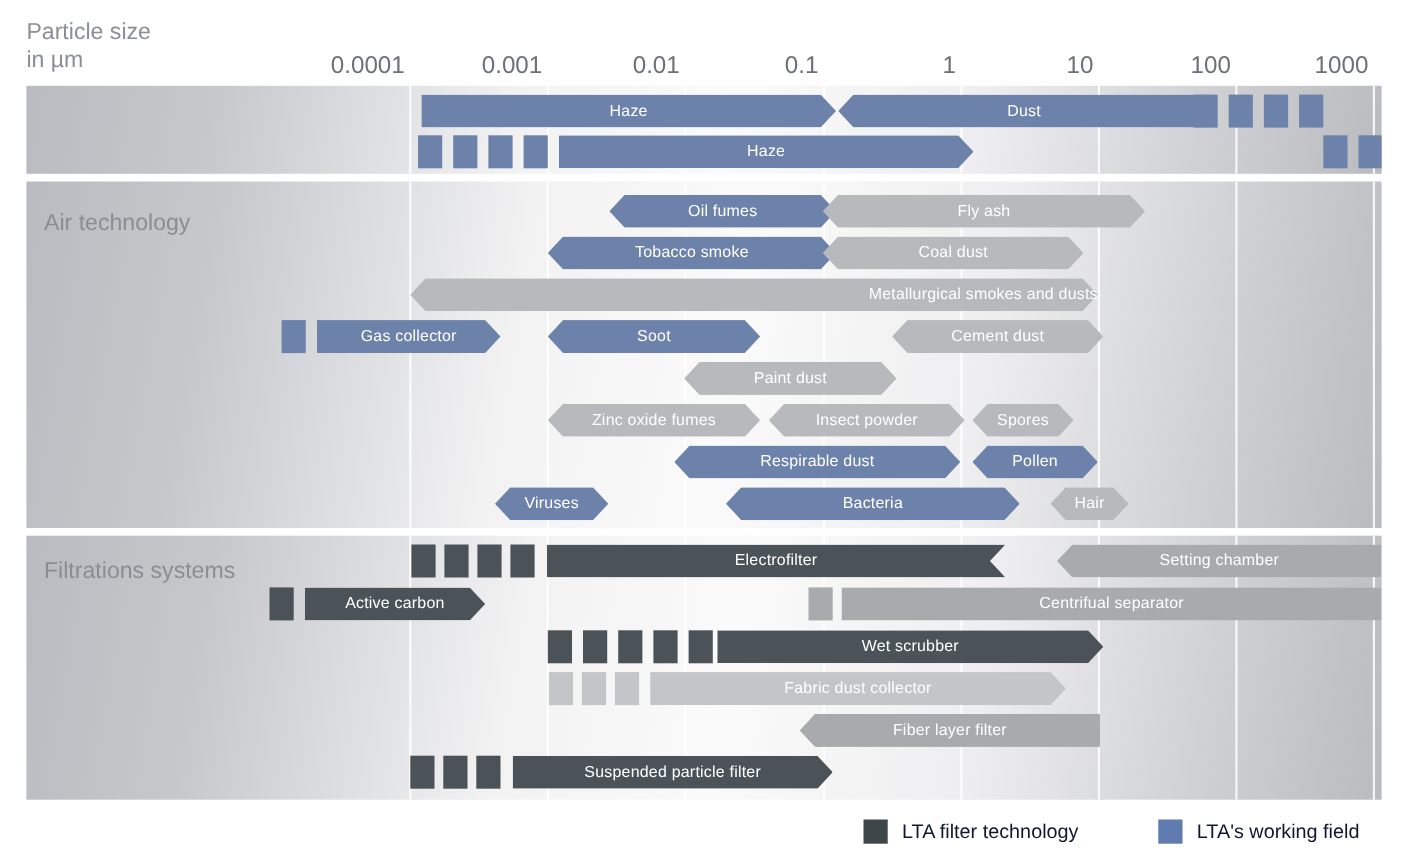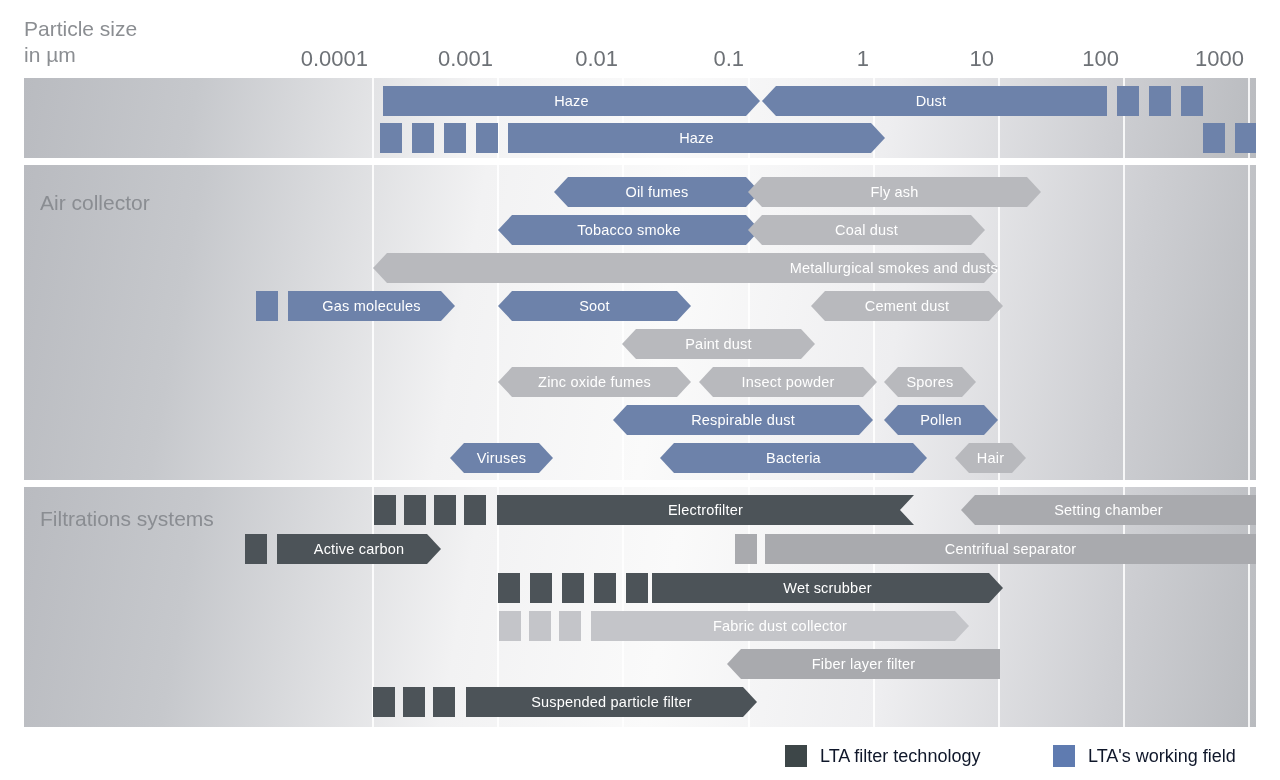--- a/index.html
+++ b/index.html
@@ -121,21 +121,21 @@
       </div>
       <div class="panel" style="top: 165px; height: 315px;">
         <div class="gl" style="left: 348px;"></div>
         <div class="gl" style="left: 473px;"></div>
         <div class="gl" style="left: 598px;"></div>
         <div class="gl" style="left: 724px;"></div>
         <div class="gl" style="left: 849px;"></div>
         <div class="gl" style="left: 974px;"></div>
         <div class="gl" style="left: 1099px;"></div>
         <div class="gl" style="left: 1224px;"></div>
-        <div class="panel-label" style="top: 26px;">Air collector</div>
+        <div class="panel-label" style="top: 26px;">Air technology</div>
         <div class="bar" style="left: 530px; top: 12px; width: 206px;">
           <div class="shape" style="background: rgb(109, 130, 170); clip-path: polygon(6.796% 0%, 93.204% 0%, 100% 50%, 93.204% 100%, 6.796% 100%, 0% 50%);"></div>
           <span class="lbl">Oil fumes</span>
         </div>
         <div class="bar" style="left: 724px; top: 12px; width: 293px;">
           <div class="shape" style="background: rgb(184, 185, 189); clip-path: polygon(4.778% 0%, 95.222% 0%, 100% 50%, 95.222% 100%, 4.778% 100%, 0% 50%);"></div>
           <span class="lbl">Fly ash</span>
         </div>
         <div class="bar" style="left: 474px; top: 50px; width: 262px;">
           <div class="shape" style="background: rgb(109, 130, 170); clip-path: polygon(5.344% 0%, 94.656% 0%, 100% 50%, 94.656% 100%, 5.344% 100%, 0% 50%);"></div>
@@ -145,21 +145,21 @@
           <div class="shape" style="background: rgb(184, 185, 189); clip-path: polygon(5.907% 0%, 94.093% 0%, 100% 50%, 94.093% 100%, 5.907% 100%, 0% 50%);"></div>
           <span class="lbl">Coal dust</span>
         </div>
         <div class="bar" style="left: 349px; top: 88px; width: 625px; justify-content: flex-end;">
           <div class="shape" style="background: rgb(184, 185, 189); clip-path: polygon(2.24% 0%, 97.76% 0%, 100% 50%, 97.76% 100%, 2.24% 100%, 0% 50%);"></div>
           <span class="lbl">Metallurgical smokes and dusts</span>
         </div>
         <div class="dash" style="left: 232px; top: 126px; background: rgb(109, 130, 170);"></div>
         <div class="bar" style="left: 264px; top: 126px; width: 167px;">
           <div class="shape" style="background: rgb(109, 130, 170); clip-path: polygon(0% 0%, 91.617% 0%, 100% 50%, 91.617% 100%, 0% 100%);"></div>
-          <span class="lbl">Gas molecules</span>
+          <span class="lbl">Gas collector</span>
         </div>
         <div class="bar" style="left: 474px; top: 126px; width: 193px;">
           <div class="shape" style="background: rgb(109, 130, 170); clip-path: polygon(7.254% 0%, 92.746% 0%, 100% 50%, 92.746% 100%, 7.254% 100%, 0% 50%);"></div>
           <span class="lbl">Soot</span>
         </div>
         <div class="bar" style="left: 787px; top: 126px; width: 192px;">
           <div class="shape" style="background: rgb(184, 185, 189); clip-path: polygon(7.292% 0%, 92.708% 0%, 100% 50%, 92.708% 100%, 7.292% 100%, 0% 50%);"></div>
           <span class="lbl">Cement dust</span>
         </div>
         <div class="bar" style="left: 598px; top: 164px; width: 193px;">

